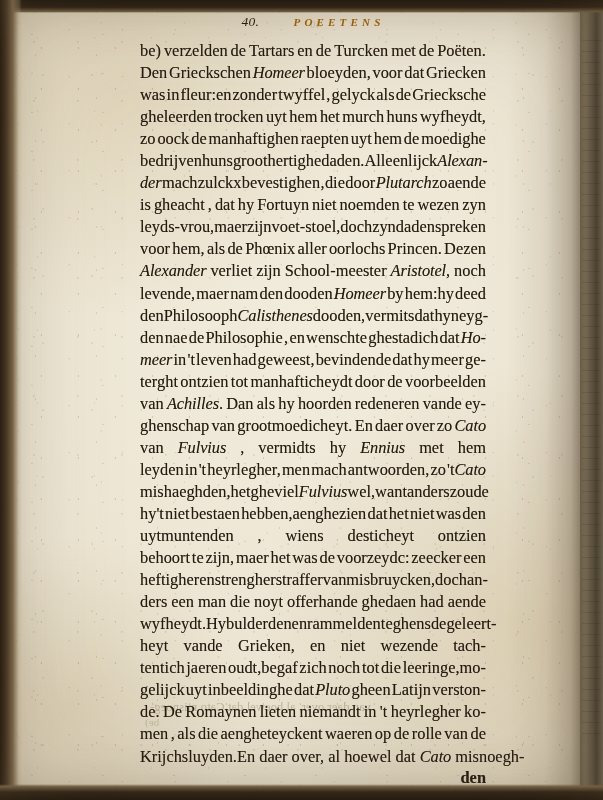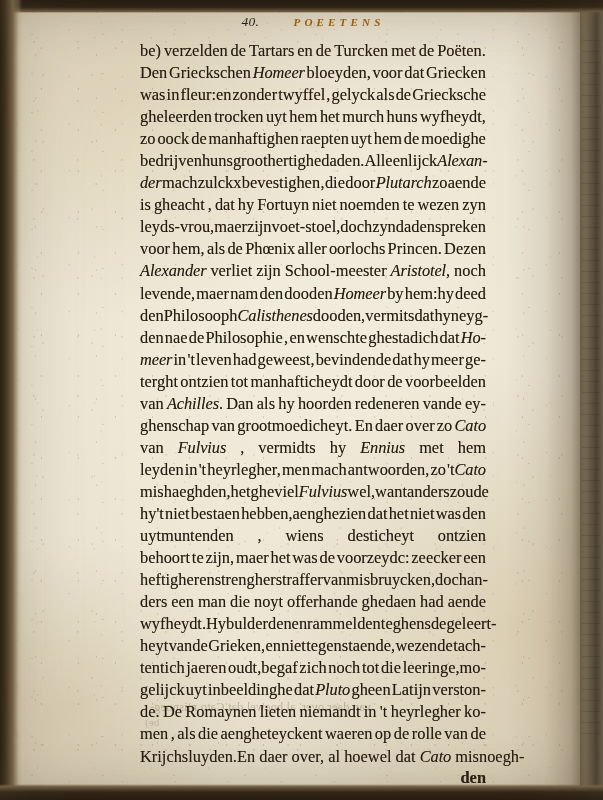--- a/index.html
+++ b/index.html
@@ -471,21 +471,20 @@
           <span>teghens</span>
           <span>de</span>
           <span>geleert-</span>
         </div>
         <div class="ln just">
           <span>heyt</span>
           <span>vande</span>
           <span>Grieken,</span>
           <span>en</span>
           <span>niet</span>
-          <span>tegenstaende,</span>
           <span>wezende</span>
           <span>tach-</span>
         </div>
         <div class="ln just">
           <span>tentich</span>
           <span>jaeren</span>
           <span>oudt,begaf</span>
           <span>zich</span>
           <span>noch</span>
           <span>tot</span>

